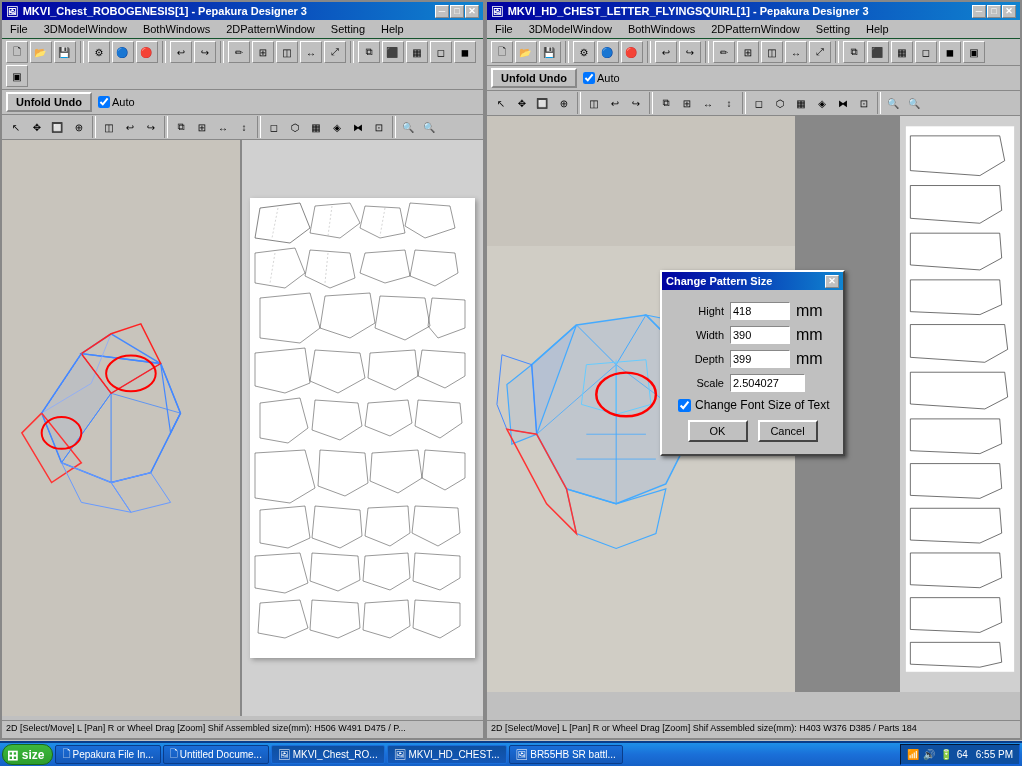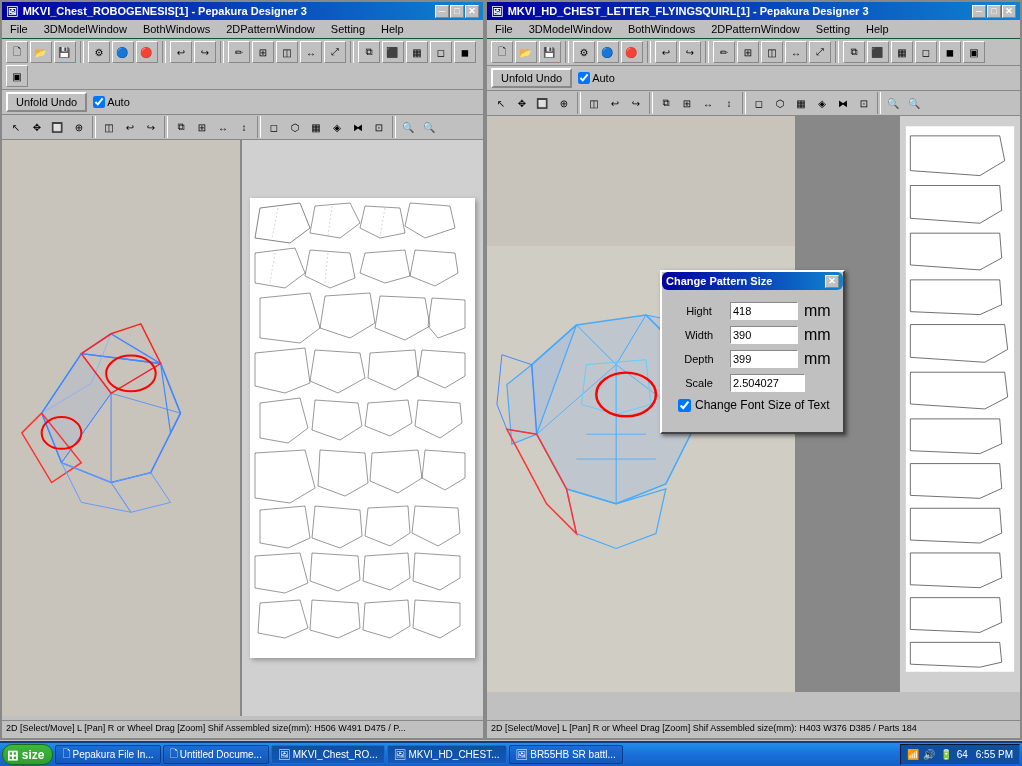--- a/index.html
+++ b/index.html
@@ -66,20 +66,21 @@
     .unfold-btn {
       background: #c0c0c0;
       border: 2px solid;
       border-top-color: #fff;
       border-left-color: #fff;
       border-right-color: #888;
       border-bottom-color: #888;
       padding: 2px 8px;
       font-size: 11px;
       cursor: pointer;
+      font-weight: bold;
     }
     .auto-check { display: flex; align-items: center; gap: 2px; font-size: 11px; }
     .auto-check input { width: 12px; height: 12px; }
 
     
     .toolbar2 {
       background: #c0c0c0;
       display: flex;
       align-items: center;
       padding: 1px 4px;
@@ -182,32 +183,31 @@
     .dialog-title {
       background: linear-gradient(to right, #0000a0, #1084d0);
       color: white;
       font-size: 11px;
       font-weight: bold;
       padding: 2px 4px;
       display: flex;
       align-items: center;
       justify-content: space-between;
       height: 18px;
-      border-radius: 6px;
     }
     .dialog-body { padding: 12px; }
     .dialog-row {
       display: flex;
       align-items: center;
       margin-bottom: 6px;
       gap: 6px;
     }
-    .dialog-label { width: 50px; text-align: center; font-size: 11px; }
+    .dialog-label { width: 50px; text-align: right; font-size: 11px; }
     .dialog-input {
-      width: 68px;
+      width: 60px;
       height: 18px;
       border: 1px solid;
       border-top-color: #888;
       border-left-color: #888;
       border-right-color: #fff;
       border-bottom-color: #fff;
       background: white;
       font-size: 11px;
       padding: 0 2px;
     }
@@ -614,20 +614,24 @@
     <div class="dialog-row">
       <span class="dialog-label">Scale</span>
       <input class="dialog-input" type="text" style="width: 75px;" value="2.504027">
     </div>
 
     <div class="dialog-checkbox-row">
       <input type="checkbox" checked="" style="width: 13px; height: 13px;">
       <span style="font-size:12px;">Change Font Size of Text</span>
     </div>
 
+    <div class="dialog-buttons">
+      <button class="dialog-btn">OK</button>
+      <button class="dialog-btn">Cancel</button>
+    </div>
   </div>
 </div>
 
 <div class="taskbar">
   <button class="start-btn">
     <span style="font-size:14px;">⊞</span>
     <span>size</span>
   </button>
 
   <div class="taskbar-item">

